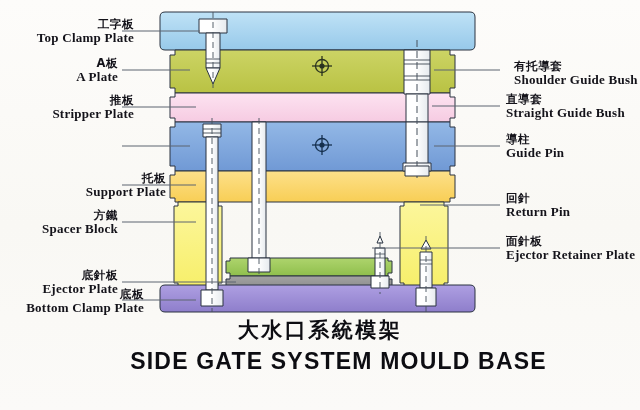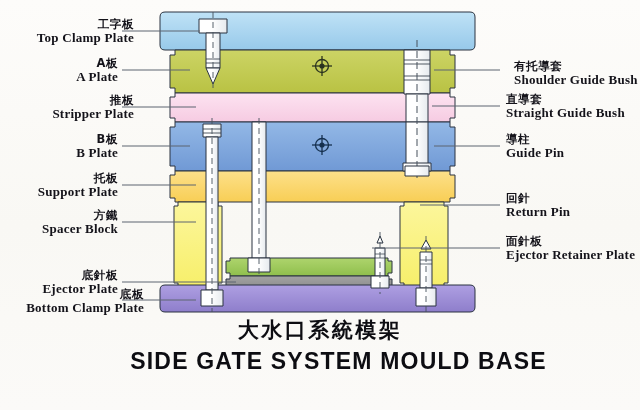--- a/index.html
+++ b/index.html
@@ -184,25 +184,21 @@
     <div class="en">Top Clamp Plate</div>
   </div>
   <div class="lbl left" style="left:0;width:118px;top:57px;">
     <div class="cn">A板</div>
     <div class="en">A Plate</div>
   </div>
   <div class="lbl left" style="left:16px;width:118px;top:94px;">
     <div class="cn">推板</div>
     <div class="en">Stripper Plate</div>
   </div>
-  <div class="lbl left" style="left:0;width:118px;top:133px;">
-    <div class="cn">B板</div>
-    <div class="en">B Plate</div>
-  </div>
-  <div class="lbl left" style="left:0;width:118px;top:172px;">
+  <div class="lbl left" style="left:0;width:118px;top:172px;padding-left:48px;">
     <div class="cn">托板</div>
     <div class="en">Support Plate</div>
   </div>
   <div class="lbl left" style="left:0;width:118px;top:209px;">
     <div class="cn">方鐵</div>
     <div class="en">Spacer Block</div>
   </div>
   <div class="lbl left" style="left:0;width:118px;top:269px;">
     <div class="cn">底針板</div>
     <div class="en">Ejector Plate</div>

